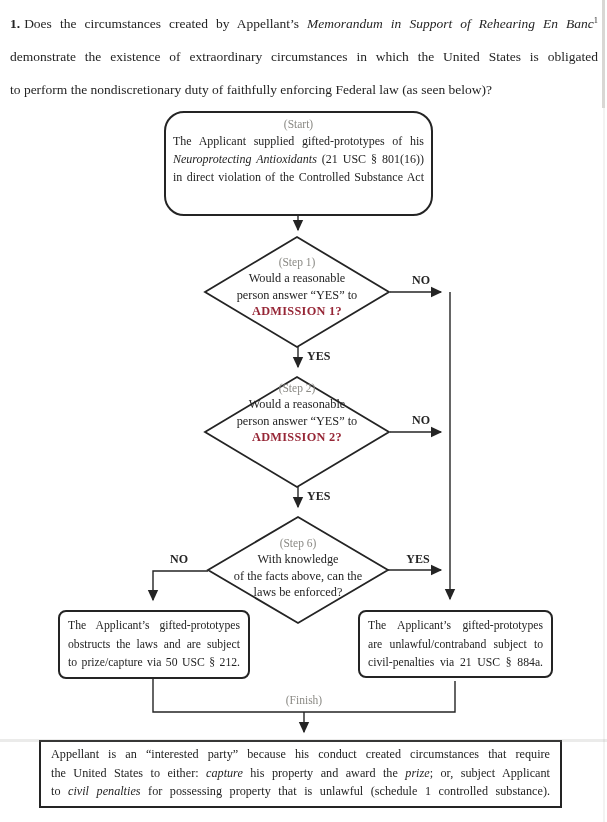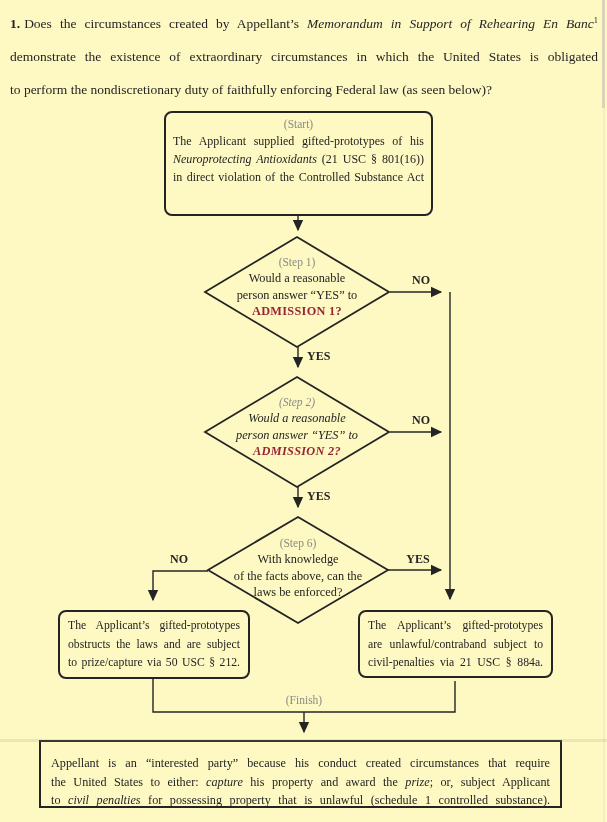--- a/index.html
+++ b/index.html
@@ -1,19 +1,19 @@
 <!DOCTYPE html>
 <html style="--red: #962636; --gray: #8b8a85; --ink: #242424;"><head>
 <meta charset="utf-8">
 <style>
   :root { --ink:#242424; --red:#962636; --gray:#8b8a85; }
   html,body { margin:0; padding:0; background:#e8e7e3; }
   #page {
     position:relative; width:607px; height:822px; margin:0 auto;
-    background:#fef9c3; overflow:hidden;
+    background:#ffffff; overflow:hidden;
     font-family:"Liberation Serif", serif; color:var(--ink);
   }
   .abs { position:absolute; }
   svg { position:absolute; left:0; top:0; }
 
   
   .qblock { left:10px; top:7px; width:588px; font-size:13.5px; }
   .qblock .line { line-height:33px; text-align:justify; text-align-last:justify; }
   .qblock .line:last-child { text-align:left; text-align-last:left; }
 
@@ -21,45 +21,45 @@
   .seg.b   { font-weight:bold; margin-right:4px; }
   .seg.i   { font-style:italic; }
   .seg.sup { vertical-align:super; font-size:0.62em; line-height:0; }
   .seg.red { color:var(--red); font-weight:bold; letter-spacing:.3px; }
 
   .tag { color:var(--gray); font-size:11.5px; line-height:15px; text-align:center; }
 
   
   .start-node {
     left:164px; top:111px; width:269px; height:105px; box-sizing:border-box;
-    border:2px solid var(--ink); border-radius:8px; padding:4px 7px 0 7px;
+    border:2px solid var(--ink); border-radius:20px; padding:4px 7px 0 7px;
     font-size:12px;
   }
   .start-node .body .line { line-height:18px; text-align:justify; text-align-last:justify; }
 
   
   .dtext { font-size:12.3px; }
   .dtext .line { line-height:16.5px; text-align:center; }
   .d1 { left:217px; top:255px; width:160px; }
-  .d2 { left:217px; top:395px; width:160px;font-style:italic; }
+  .d2 { left:217px; top:381px; width:160px; }
   .d3 { left:208px; top:536px; width:180px; }
 
   
   .outcome {
     box-sizing:border-box; border:2px solid var(--ink); border-radius:8px;
     padding:5px 8px 0 8px; font-size:11.7px;
   }
   .outcome .line { line-height:18.5px; text-align:justify; text-align-last:justify; }
   .out-left  { left:58px;  top:610px; width:192px; height:69px; }
   .out-right { left:358px; top:610px; width:195px; height:68px; }
 
   
   .conclusion {
     left:39px; top:740px; width:523px; height:68px; box-sizing:border-box;
-    border:2px solid var(--ink); padding:12px 10px 0 10px; font-size:12.2px;
+    border:2px solid var(--ink); padding:3px 10px 0 10px; font-size:12.2px;
   }
   .conclusion .line { line-height:18.5px; text-align:justify; text-align-last:justify; }
 
   .branch-label { font-weight:bold; font-size:12px; color:var(--ink); }
   .finish-tag { left:262px; top:693px; width:84px; }
 
   
   .edge-line  { left:602px; top:0; width:3px; height:108px; background:#b9b7b1; opacity:.55; }
   .edge-line2 { left:603px; top:108px; width:2px; height:714px; background:#c4c2bc; opacity:.2; }
   .smudge     { left:0; top:739px; width:607px; height:3px; background:#8f8e89; opacity:.18; }

